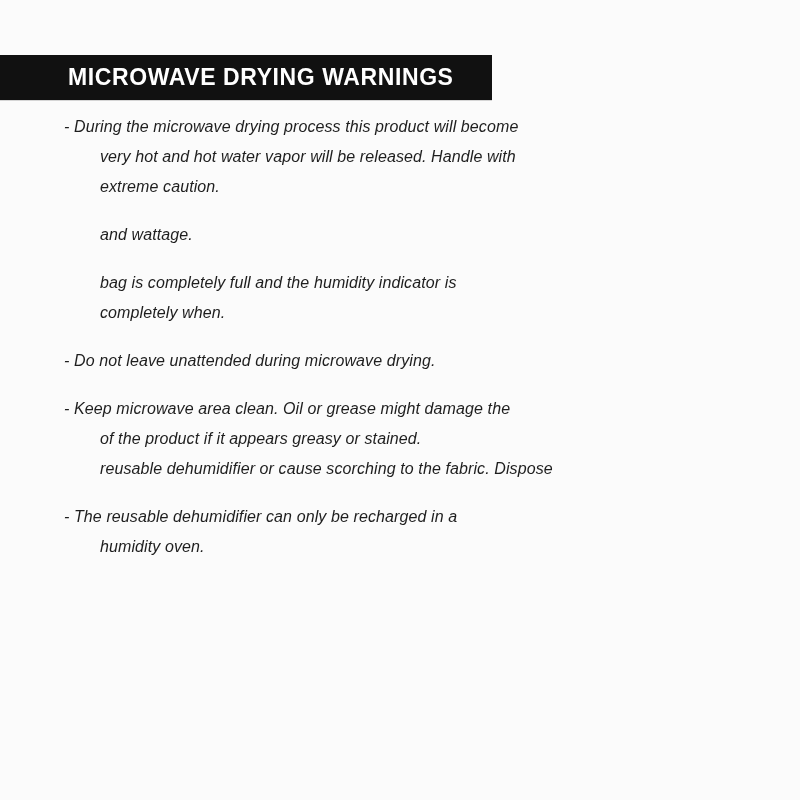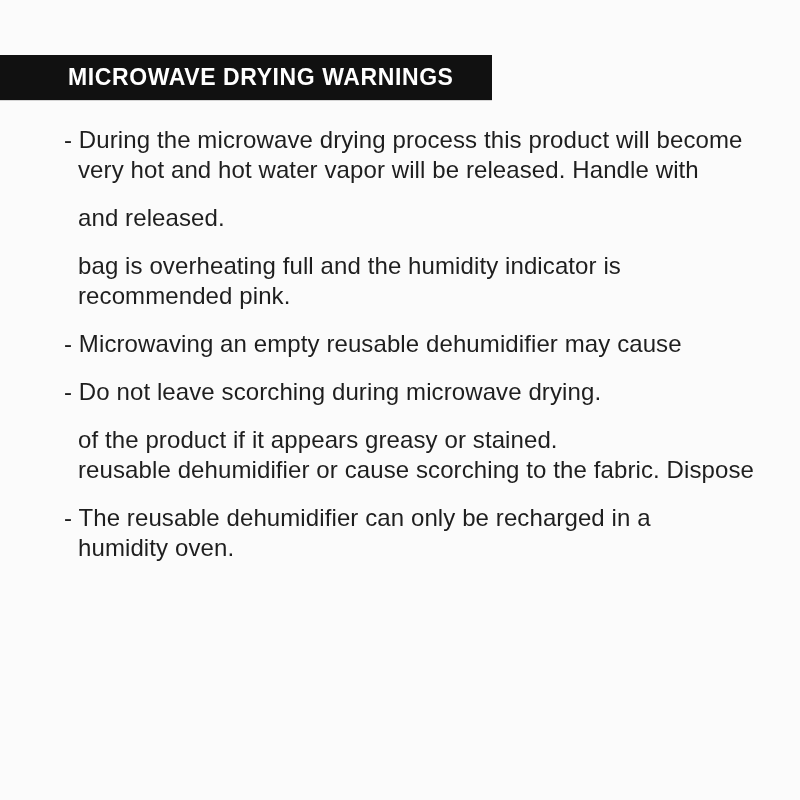--- a/index.html
+++ b/index.html
@@ -30,67 +30,69 @@
     margin: 0;
     padding-left: 68px;
     font-size: 23px;
     font-weight: bold;
     letter-spacing: 0.6px;
     color: #ffffff;
     white-space: nowrap;
   }
   .warnings {
     position: absolute;
-    top: 125px;
+    top: 112px;
     left: 0;
     right: 0;
-    font-size: 24px;
+    font-size: 16px;
     line-height: 30px;
     letter-spacing: 0.1px;
     color: #1e1e1e;
+    font-style: italic;
   }
   .warning {
     margin: 0 40px 18px 78px;
   }
   .first-line {
     margin-left: -14px;
   }
-  .wline { display: block; }
+  .wline { display: block; margin-left: 22px; }
 </style>
 </head>
 <body style="background: rgb(251, 251, 251);">
 
 <div class="page">
   <header class="title-bar" style="background: rgb(17, 17, 17);">
     <h1 class="title" style="color: rgb(255, 255, 255);">MICROWAVE DRYING WARNINGS</h1>
   </header>
   <main class="warnings" style="color: rgb(30, 30, 30);">
   <div class="warning">
     <div class="first-line"><span class="dash">-</span><span class="txt"> During the microwave drying process this product will become</span></div>
   <span class="wline">very hot and hot water vapor will be released. Handle with</span>
+        <span class="wline">extreme caution.</span>
       </div>
 
   <div class="warning">
-  <span class="wline">and released.</span>
+  <span class="wline">and wattage.</span>
       </div>
 
   <div class="warning">
-  <span class="wline">bag is overheating full and the humidity indicator is</span>
-        <span class="wline">recommended pink.</span>
+  <span class="wline">bag is completely full and the humidity indicator is</span>
+        <span class="wline">completely when.</span>
       </div>
 
   <div class="warning">
-    <div class="first-line"><span class="dash">-</span><span class="txt"> Microwaving an empty reusable dehumidifier may cause</span></div>
       </div>
 
   <div class="warning">
-    <div class="first-line"><span class="dash">-</span><span class="txt"> Do not leave scorching during microwave drying.</span></div>
+    <div class="first-line"><span class="dash">-</span><span class="txt"> Do not leave unattended during microwave drying.</span></div>
   </div>
 
   <div class="warning">
+    <div class="first-line"><span class="dash">-</span><span class="txt"> Keep microwave area clean. Oil or grease might damage the</span></div>
   <span class="wline">of the product if it appears greasy or stained.</span>
         <span class="wline">reusable dehumidifier or cause scorching to the fabric. Dispose</span>
       </div>
 
   <div class="warning">
     <div class="first-line"><span class="dash">-</span><span class="txt"> The reusable dehumidifier can only be recharged in a</span></div>
   <span class="wline">humidity oven.</span>
       </div>
 </main>
 </div>

